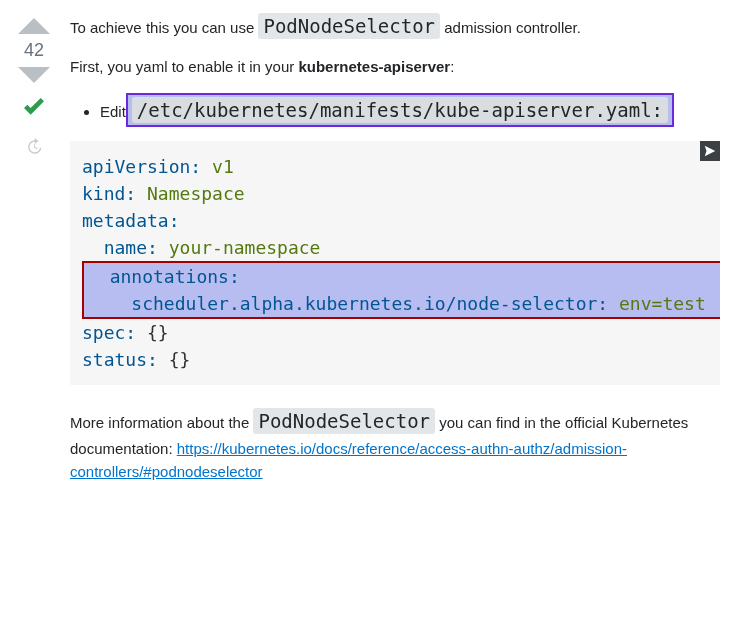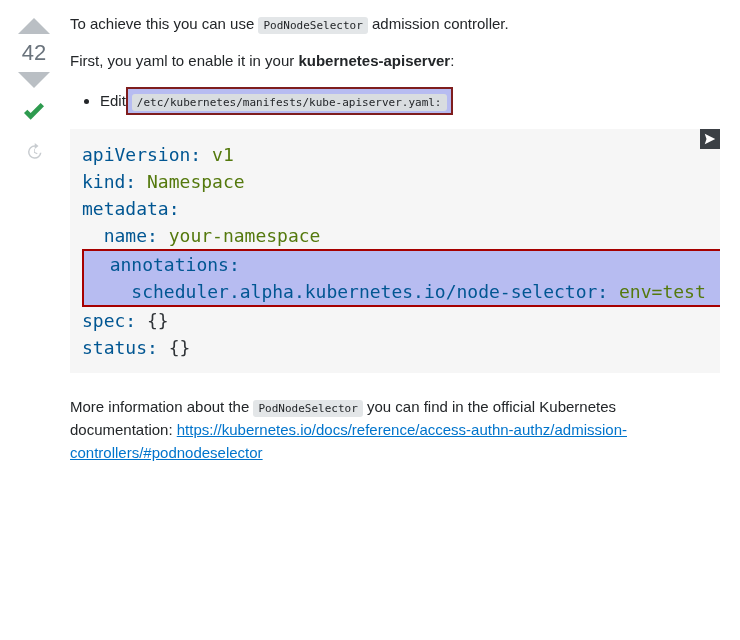--- a/index.html
+++ b/index.html
@@ -27,39 +27,39 @@
   .arrow.up {
     border-left: 16px solid transparent;
     border-right: 16px solid transparent;
     border-bottom: 16px solid #babfc4;
   }
   .arrow.down {
     border-left: 16px solid transparent;
     border-right: 16px solid transparent;
     border-top: 16px solid #babfc4;
   }
-  .score { font-size: 22px; color: #6a737c; }
+  .score { font-size: 18px; color: #6a737c; }
   .check { color: #2e9b4f; font-size: 30px; line-height: 1; margin-top:4px;}
   .check svg { width: 30px; height: 30px; fill: #2e9b4f; }
   .history { color: #c8ccd0; margin-top: 4px;}
   .history svg { width: 18px; height: 18px; fill: #c8ccd0; }
   .content { flex: 1; min-width: 0; padding-left: 14px; line-height: 1.55; }
   p { margin: 0 0 14px 0; }
   code.inline {
     background: #e3e6e8;
     font-family: ui-monospace, Menlo, Consolas, monospace;
-    font-size: 11px;
+    font-size: 19px;
     padding: 2px 5px;
     border-radius: 3px;
     color: #232629;
   }
   ul { margin: 0 0 14px 0; padding-left: 30px; }
   li { margin: 6px 0; }
   .boxed {
-    border: 2px solid #7f1d1d;
+    border: 2px solid #6d28d9;
     background: #b7bcf1;
     padding: 0 4px 0 4px;
     display: inline-block;
     line-height: 1.6;
   }
   .boxed code.inline { background: #d9dde0; }
   pre.codeblock {
     background: #f6f6f6;
     color: #2f3337;
     font-family: ui-monospace, Menlo, Consolas, monospace;

